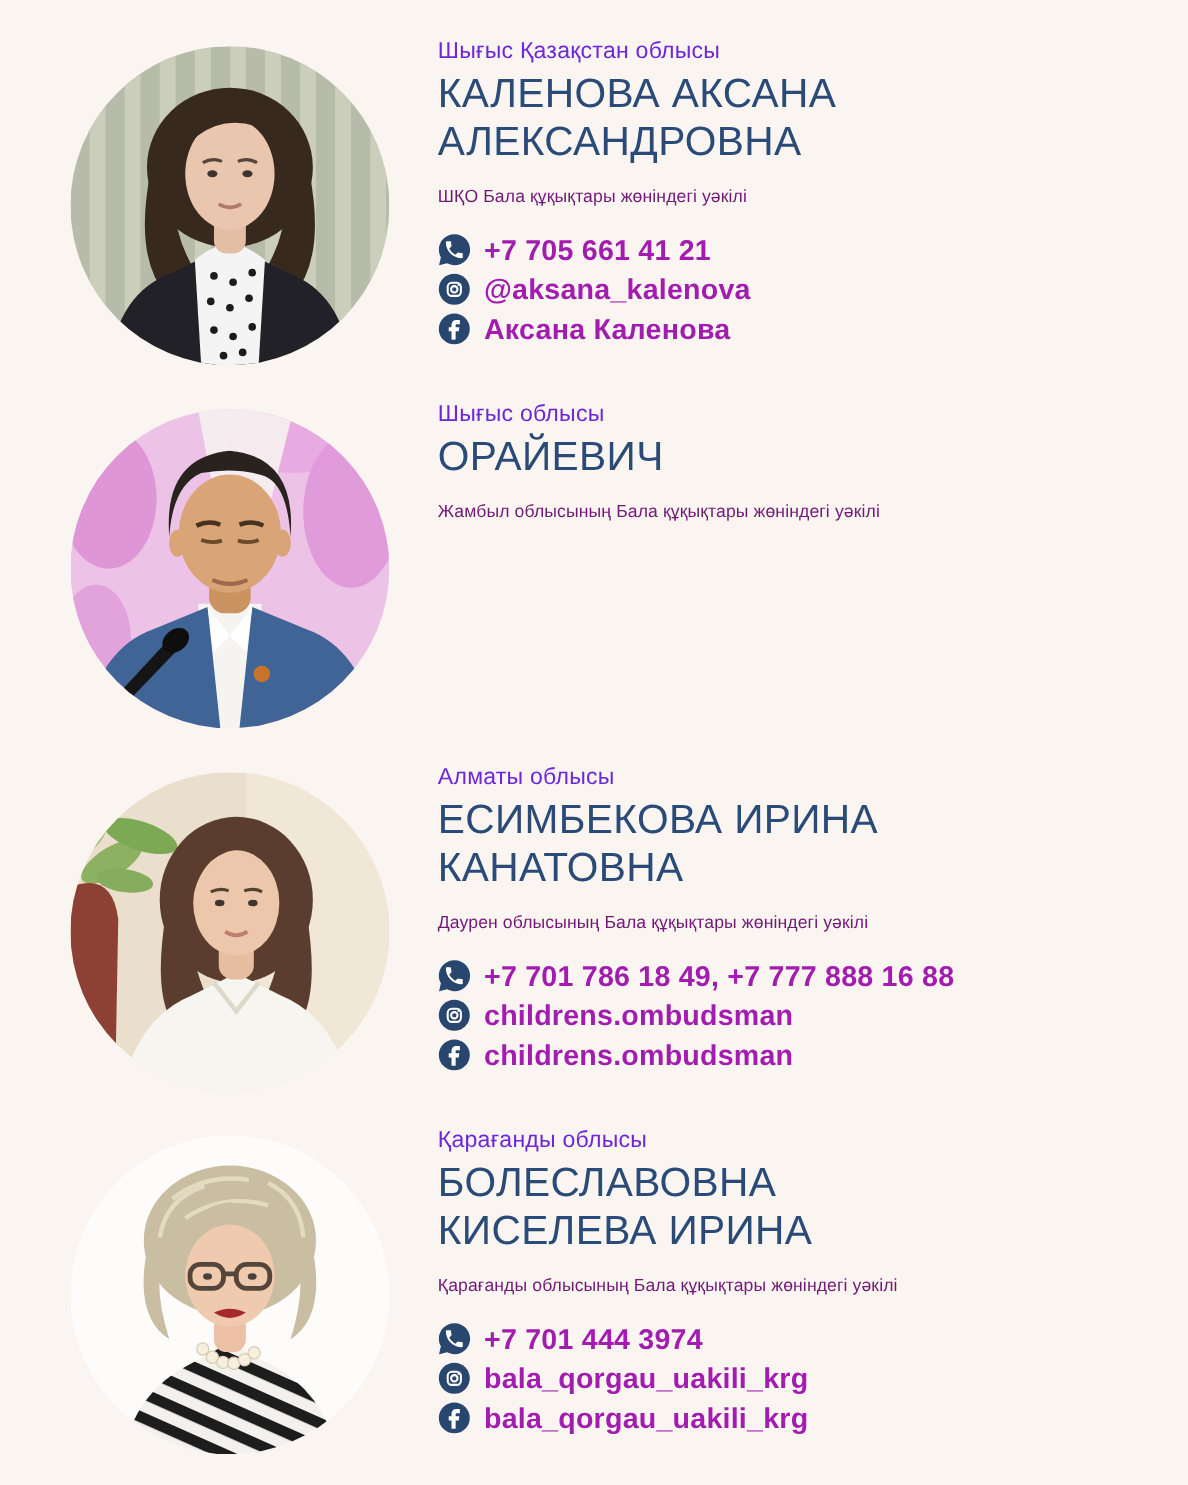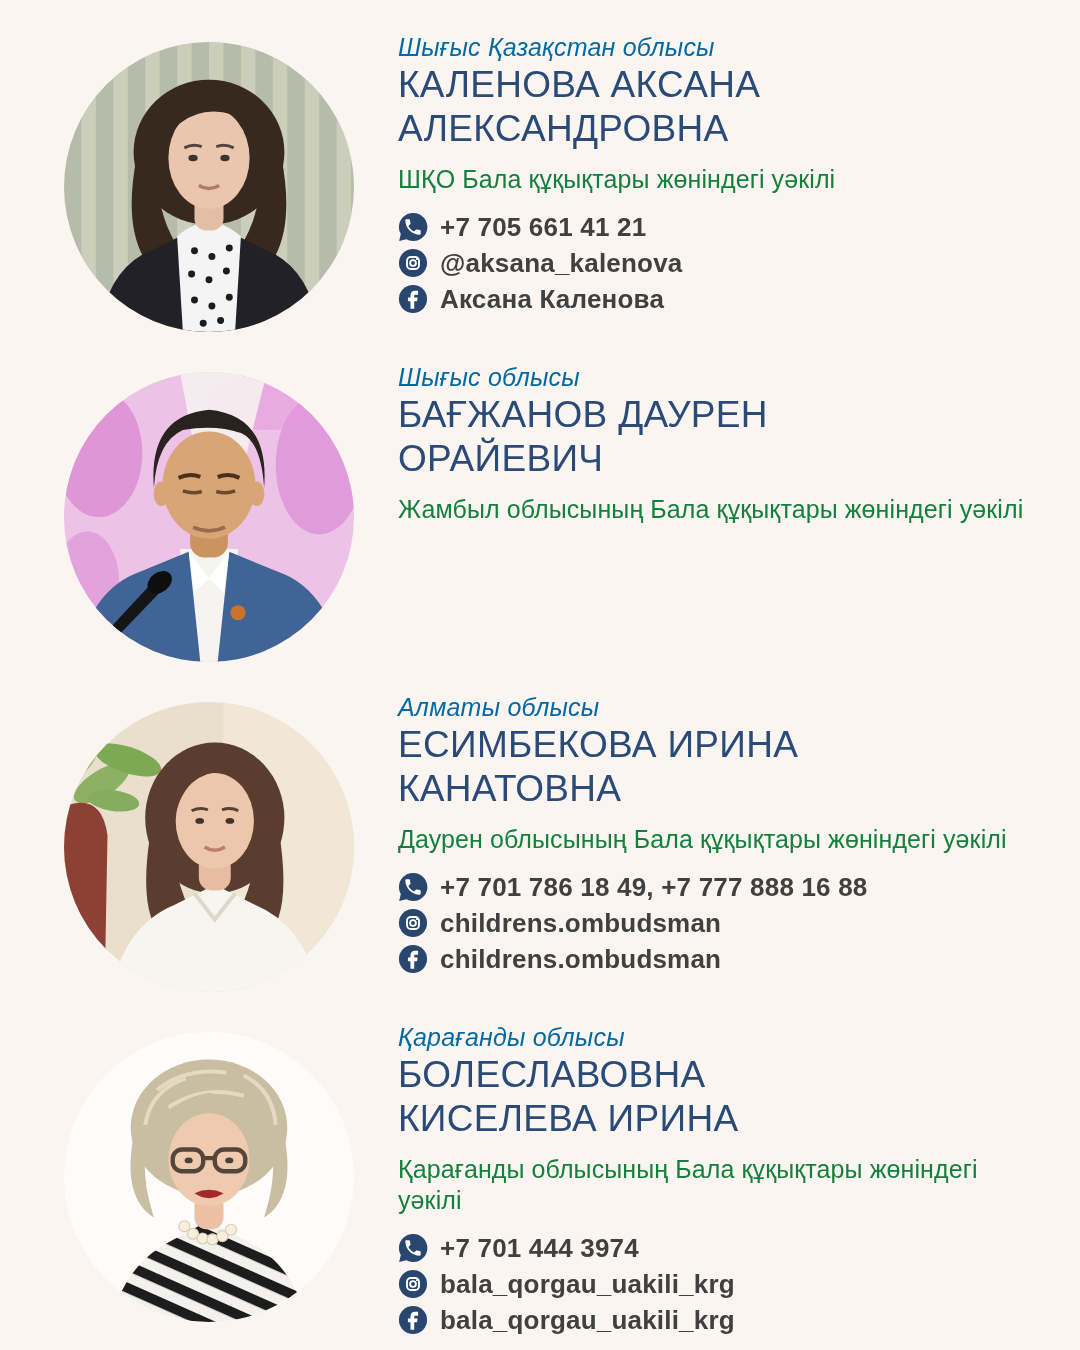--- a/index.html
+++ b/index.html
@@ -14,44 +14,43 @@
   .photo {
     flex: none;
     width: 290px; height: 290px;
     margin: 12px 0 0 64px;
     border-radius: 50%;
     overflow: hidden;
   }
   .photo svg { display: block; width: 100%; height: 100%; }
   .content { margin-left: 44px; width: 640px; }
   .region {
-    font-size: 25px; line-height: 30px;
-    color: #0369a1; margin-top: 2px;
+    font-size: 21px; line-height: 30px;
+    color: #6d28d9; margin-top: 2px;
     letter-spacing: 0.2px;
-    font-style: italic;
   }
   .name {
     font-size: 37px; line-height: 44px;
     font-weight: 400; color: #2a4a78;
     letter-spacing: 0.3px;
     margin-top: 1px;
   }
   .name span { display: block; }
   .title {
-    font-size: 25px; line-height: 31px;
-    color: #15803d; margin-top: 13px;
+    font-size: 16px; line-height: 31px;
+    color: #701a75; margin-top: 13px;
     letter-spacing: 0.1px;
   }
   .contacts { margin-top: 17px; display: flex; flex-direction: column; gap: 6px; }
   .c-row { display: flex; align-items: center; gap: 12px; cursor: pointer; }
   .c-ic { flex: none; width: 30px; height: 30px; }
   .c-ic svg { display: block; width: 30px; height: 30px; }
   .c-tx {
     font-size: 26px; line-height: 30px;
-    font-weight: 700; color: #404040;
+    font-weight: 700; color: #a21caf;
     letter-spacing: 0.2px;
   }
 </style>
 </head>
 <body style="background: rgb(251, 245, 241);">
 
 <svg width="0" height="0" style="position:absolute">
   <defs>
     <g id="ic-phone">
       <path fill="#29466f" d="M16 1C7.7 1 1 7.7 1 16c0 2.7.7 5.2 2 7.4L1.2 31l7.8-1.9A15 15 0 1 0 16 1z"></path>
@@ -176,21 +175,20 @@
         <path d="M41 41 q3.5 1.2 6.5 0.2" stroke="#6b4a2c" stroke-width="1.2" fill="none"></path>
         <path d="M52.5 41.2 q3.5 1 6.5 -0.2" stroke="#6b4a2c" stroke-width="1.2" fill="none"></path>
         <path d="M44.5 53.5 Q50 56 55.5 53.5" stroke="#9c6a4a" stroke-width="1.3" fill="none"></path>
         <polygon points="5,100 10,100 34,75 31,72" fill="#151515"></polygon>
         <ellipse cx="33" cy="72.5" rx="4.6" ry="3.4" fill="#0e0e0e" transform="rotate(-38 33 72.5)"></ellipse>
       </svg>
     </div>
     <div class="content">
       <div class="region">Шығыс облысы</div>
       <div class="name">
-        <span>БАҒЖАНОВ ДАУРЕН</span>
         <span>ОРАЙЕВИЧ</span>
       </div>
       <div class="title">Жамбыл облысының Бала құқықтары жөніндегі уәкілі</div>
     </div>
   </div>
 
   <div class="card">
     <div class="photo" role="img" aria-label="Woman with brown shoulder-length hair in white blouse, green plant and red chair behind">
       <svg viewBox="0 0 100 100">
         <rect width="100" height="100" fill="#eadfcc"></rect>

